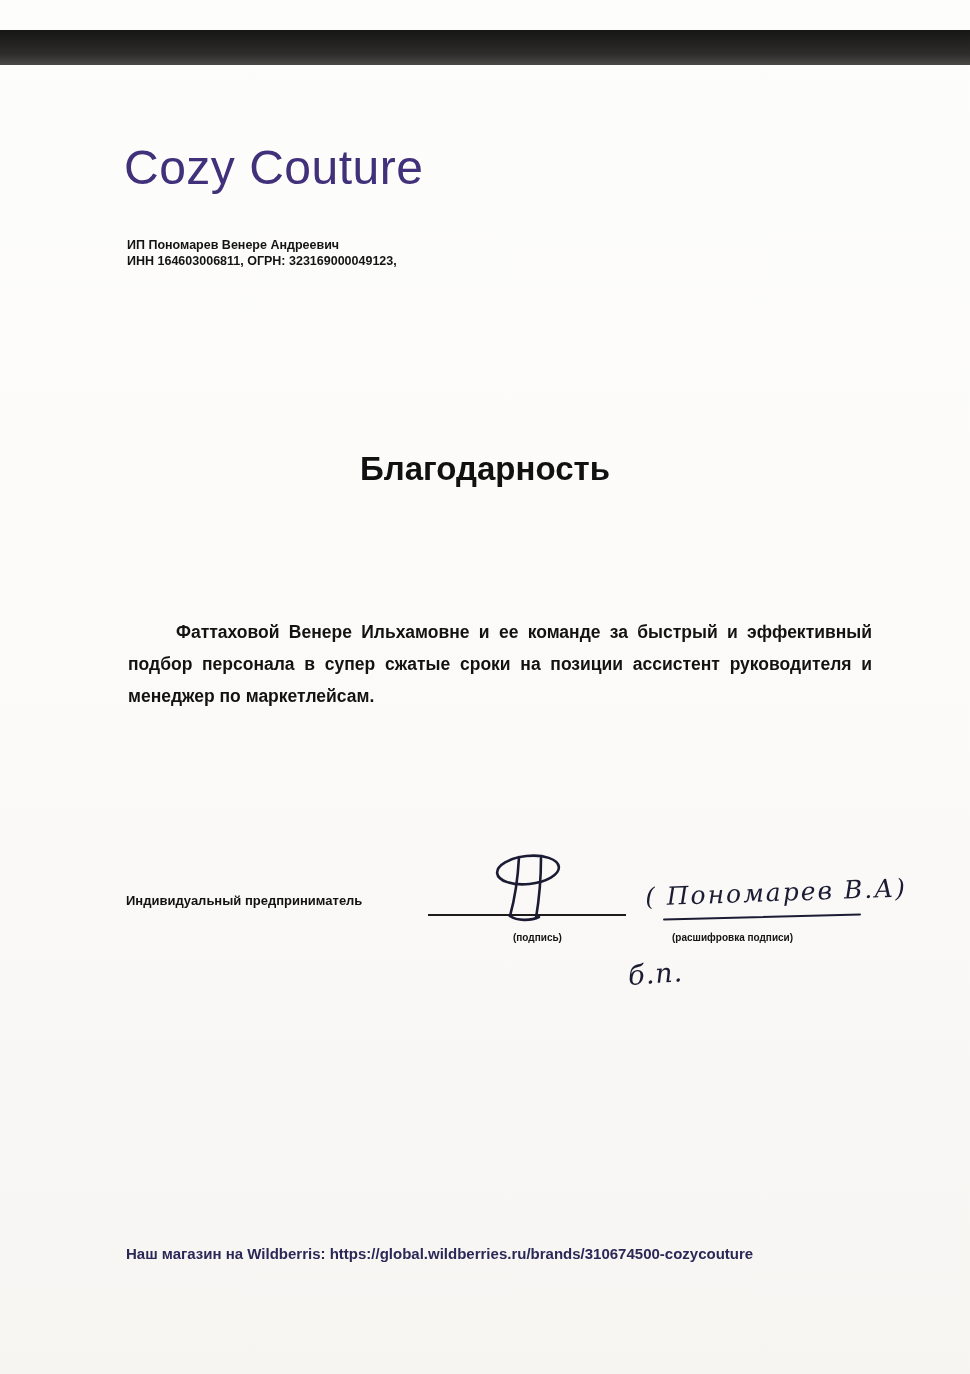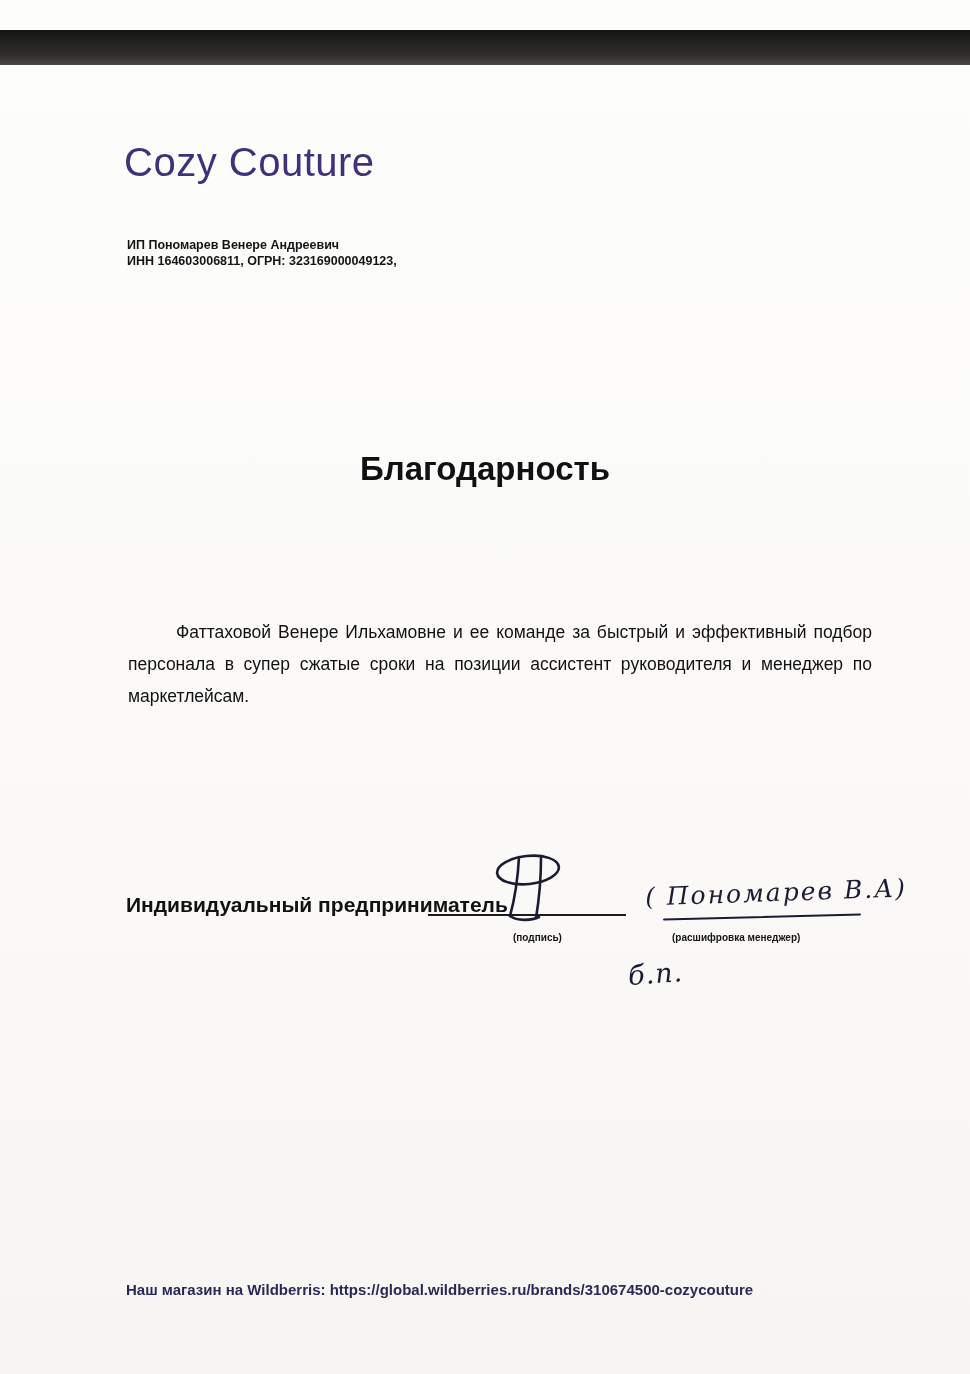--- a/index.html
+++ b/index.html
@@ -23,21 +23,21 @@
     left: 0;
     top: 30px;
     width: 100%;
     height: 35px;
     background: linear-gradient(180deg, #161616, #2e2d2b 70%, #4a4946);
   }
   .logo {
     position: absolute;
     left: 124px;
     top: 140px;
-    font-size: 40px;
+    font-size: 48px;
     font-weight: 400;
     letter-spacing: 0.5px;
     color: #41307a;
   }
   .company-info {
     position: absolute;
     left: 127px;
     top: 237px;
     font-size: 12.5px;
     font-weight: 700;
@@ -53,31 +53,31 @@
     font-size: 33px;
     font-weight: 600;
     color: #111;
   }
   .body-text {
     position: absolute;
     left: 128px;
     top: 616px;
     width: 744px;
     font-size: 17.5px;
-    font-weight: 400;
+    font-weight: 700;
     line-height: 32px;
     text-align: justify;
     text-indent: 48px;
     color: #121212;
   }
   .sig-label {
     position: absolute;
     left: 126px;
     top: 893px;
-    font-size: 21px;
+    font-size: 13px;
     font-weight: 700;
     color: #121212;
     white-space: nowrap;
   }
   .sig-line {
     position: absolute;
     left: 428px;
     top: 848px;
     width: 198px;
     height: 66px;
@@ -130,21 +130,20 @@
     transform: rotate(-4deg);
   }
   .footer {
     position: absolute;
     left: 126px;
     top: 1245px;
     font-size: 15px;
     font-weight: 700;
     color: #2b2857;
     white-space: nowrap;
-    margin-top: 36px;
   }
 </style>
 </head>
 <body>
 
 <div class="page">
 
   <div class="scan-bar"></div>
 
   <div class="logo">Cozy Couture</div>
@@ -169,19 +168,19 @@
         <path d="M27,68 C34,73 48,73 56,69"></path>
       </g>
     </svg>
   </div>
 
   <div class="hand hand-name">( Пономарев В.А)</div>
   <div class="hand-underline"></div>
 
   <div class="caption caption-sign">(подпись)</div>
 
-  <div class="caption caption-transcript">(расшифровка менеджер)</div>
+  <div class="caption caption-transcript">(расшифровка подписи)</div>
 
   <div class="hand hand-bp">б.п.</div>
 
   <div class="footer">Наш магазин на Wildberris: https://global.wildberries.ru/brands/310674500-cozycouture</div>
 
 </div>
 
 </body></html>

